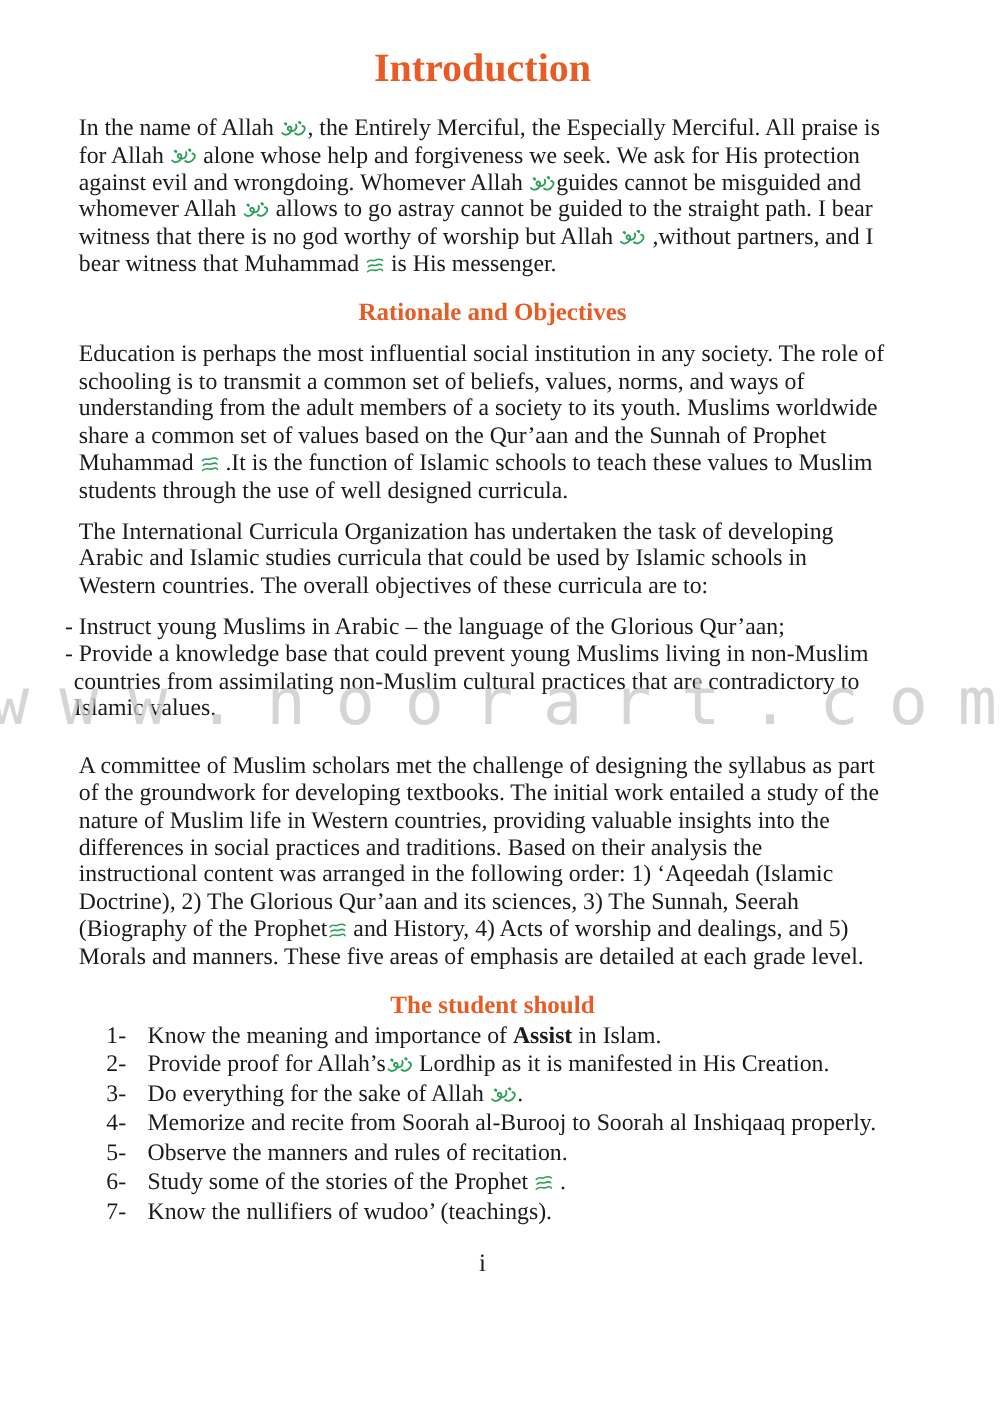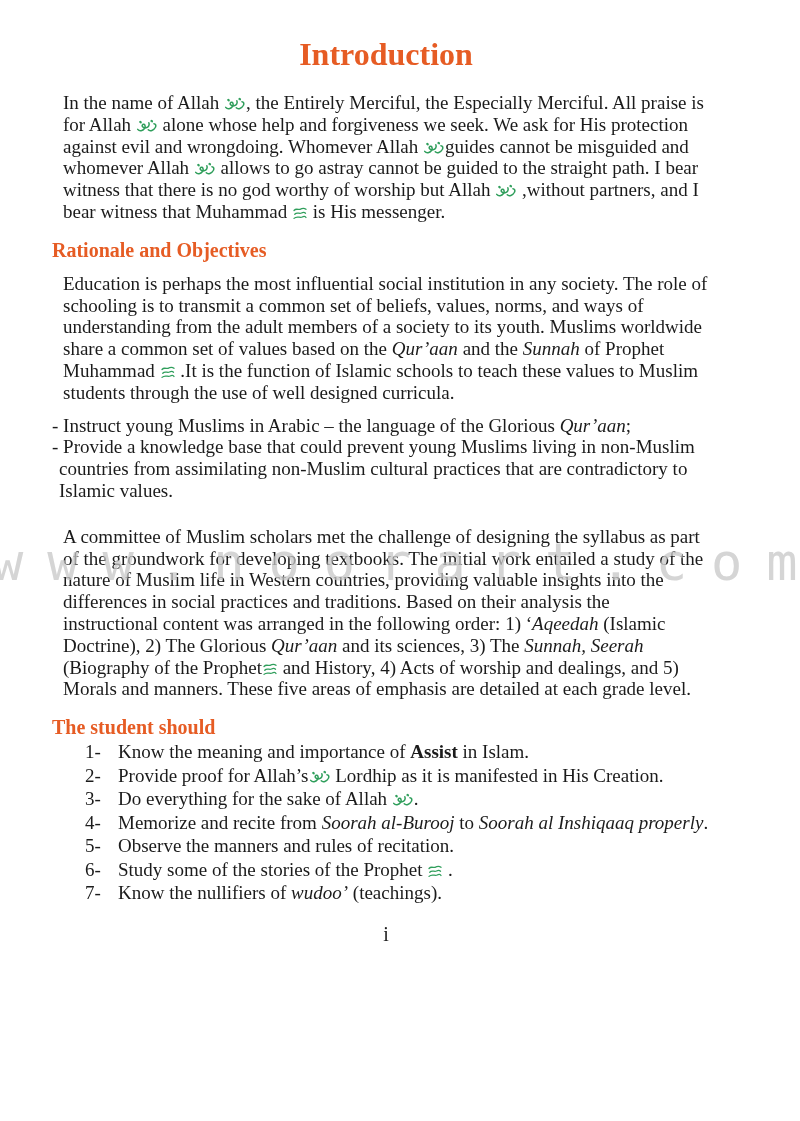--- a/index.html
+++ b/index.html
@@ -27,46 +27,47 @@
     margin:0;
     font-size:32px;
     line-height:36px;
     font-weight:bold;
     text-align:center;
     color:var(--heading-orange);
   }
   p{margin:11px;}
   .intro-p{margin-top:20px;}
   h2.sec{
-    margin:15px 0 2px 0;
+    margin:15px 0 2px 16px;
     font-size:20px;
     line-height:24px;
     font-weight:bold;
     color:var(--heading-orange);
+    text-align:center;
   }
   .bullet{
     padding-left:7px;
     text-indent:-7px;
   }
   .marker{white-space:pre;}
   .committee-p{margin-top:24px;}
   .student-heading{margin-top:16px;}
   .slist{margin-top:2px;}
   .sitem{
     display:flex;
     padding-left:33px;
     line-height:22px;
     margin-bottom:1.5px;
   }
   .sitem .num{
     flex:none;
     width:33px;
   }
   .sitem .itxt{flex:1;}
-  .italic{font-style:italic;}
+  .italic{}
   .bold{font-weight:bold;}
   .hon{
     display:inline-block;
     width:22px;height:14px;
     color:var(--honorific-green);
     vertical-align:-2px;
   }
   .hon-saw{
     width:16px;height:15px;
     vertical-align:-3px;
@@ -134,20 +135,21 @@
         </svg><span> ,without partners, and I bear witness that Muhammad </span><svg class="hon hon-saw">
           <use href="#sym-saw"></use>
         </svg><span>  is His messenger.</span></p>
 
     <h2 class="sec">Rationale and Objectives</h2>
 
     <p><span>Education is perhaps the most influential social institution in any society. The role of schooling is to transmit a common set of beliefs, values, norms, and ways of understanding from the adult members of a society to its youth. Muslims worldwide share a common set of values based on the </span><span class="italic">Qur’aan</span><span> and the </span><span class="italic">Sunnah</span><span> of Prophet Muhammad </span><svg class="hon hon-saw">
           <use href="#sym-saw"></use>
         </svg><span> .It is the function of Islamic schools to teach these values to Muslim students through the use of well designed curricula.</span></p>
 
+    <p><span>The International Curricula Organization has undertaken the task of developing Arabic and Islamic studies curricula that could be used by Islamic schools in Western countries. The overall objectives of these curricula are to:</span></p>
 
     <div id="objectives">
         <div class="bullet"><span class="marker">- </span><span>Instruct young Muslims in Arabic – the language of the Glorious </span><span class="italic">Qur’aan</span><span>;</span></div>
         <div class="bullet"><span class="marker">- </span><span>Provide a knowledge base that could prevent young Muslims living in non-Muslim countries from assimilating non-Muslim cultural practices that are contradictory to Islamic values.</span></div>
       </div>
 
     <p class="committee-p"><span>A committee of Muslim scholars met the challenge of designing the syllabus as part of the groundwork for developing textbooks. The initial work entailed a study of the nature of Muslim life in Western countries, providing valuable insights into the differences in social practices and traditions. Based on their analysis the instructional content was arranged in the following order: 1) ‘</span><span class="italic">Aqeedah</span><span> (Islamic Doctrine), 2) The Glorious </span><span class="italic">Qur’aan</span><span> and its sciences, 3) The </span><span class="italic">Sunnah, Seerah</span><span> (Biography of the Prophet</span><svg class="hon hon-saw">
           <use href="#sym-saw"></use>
         </svg><span> and History, 4) Acts of worship and dealings, and 5) Morals and manners. These five areas of emphasis are detailed at each grade level.</span></p>
 

